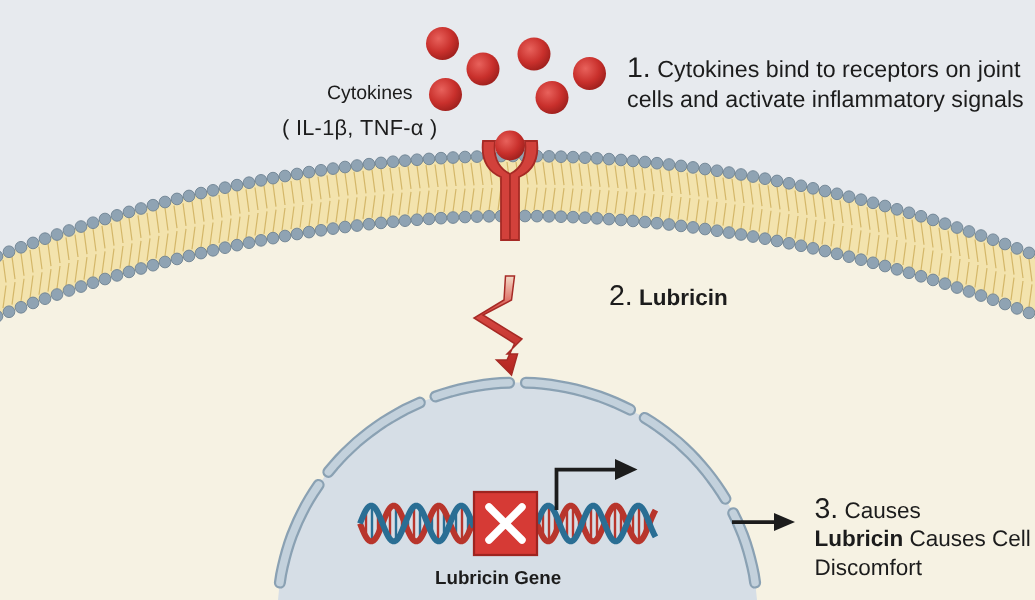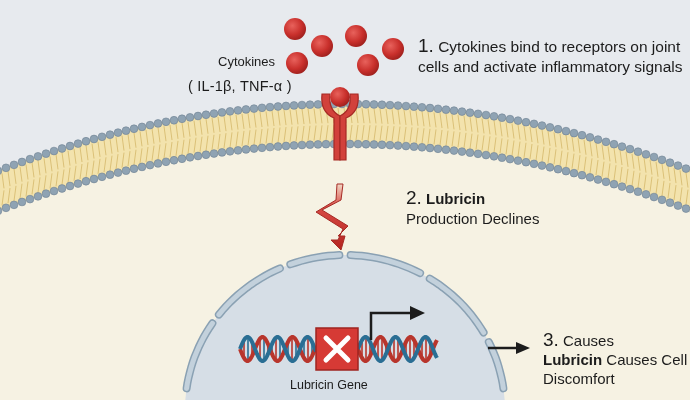--- a/index.html
+++ b/index.html
@@ -8,21 +8,21 @@
   svg#art { position: absolute; left: 0; top: 0; }
   .txt { position: absolute; color: #1c1c1c; font-family: "Liberation Sans", sans-serif; }
   .num { font-size: 19px; font-weight: 400; }
   .bold { font-weight: 700; }
   #step1 { left: 418px; top: 36px; font-size: 15.5px; line-height: 20px; width: 270px; }
   #step2 { left: 406px; top: 188px; font-size: 15px; line-height: 20px; width: 260px; }
   #step3 { left: 543px; top: 330px; font-size: 15px; line-height: 19px; width: 150px; }
   #cyt-label { left: 218px; top: 54px; font-size: 13px; }
   #cyt-sub { left: 188px; top: 78px; font-size: 14.5px; letter-spacing: 0.2px; }
   #membrane-label { left: 15px; top: 123px; font-size: 13px; font-weight: 700; }
-  #gene-label { left: 290px; top: 378px; font-size: 12.5px; }
+  #gene-label { left: 290px; top: 378px; font-size: 12.5px; font-weight: bold; }
 </style>
 </head>
 <body>
 
 <div id="stage">
   <svg id="art" width="690" height="400" viewBox="0 0 690 400">
     <defs>
       <radialGradient id="ball" cx="0.38" cy="0.35" r="0.7">
         <stop offset="0" stop-color="#e8625c"></stop>
         <stop offset="0.6" stop-color="#c9302c"></stop>
@@ -451,21 +451,20 @@
   <div class="txt" id="cyt-sub">( IL-1β, TNF-α )</div>
   <div class="txt" id="gene-label">Lubricin Gene</div>
 
   <div class="txt" id="step1">
     <span class="num">1.</span>
     <span>Cytokines bind to receptors on joint cells and activate inflammatory signals</span>
   </div>
   <div class="txt" id="step2">
     <span class="num">2.</span>
     <span class="bold">Lubricin</span><br>
-    <span>Production Declines</span>
   </div>
   <div class="txt" id="step3">
     <span class="num">3.</span>
     <span>Causes</span><br>
     <span class="bold">Lubricin</span>
     <span>Causes Cell Discomfort</span>
   </div>
 </div>
 
 </body></html>

